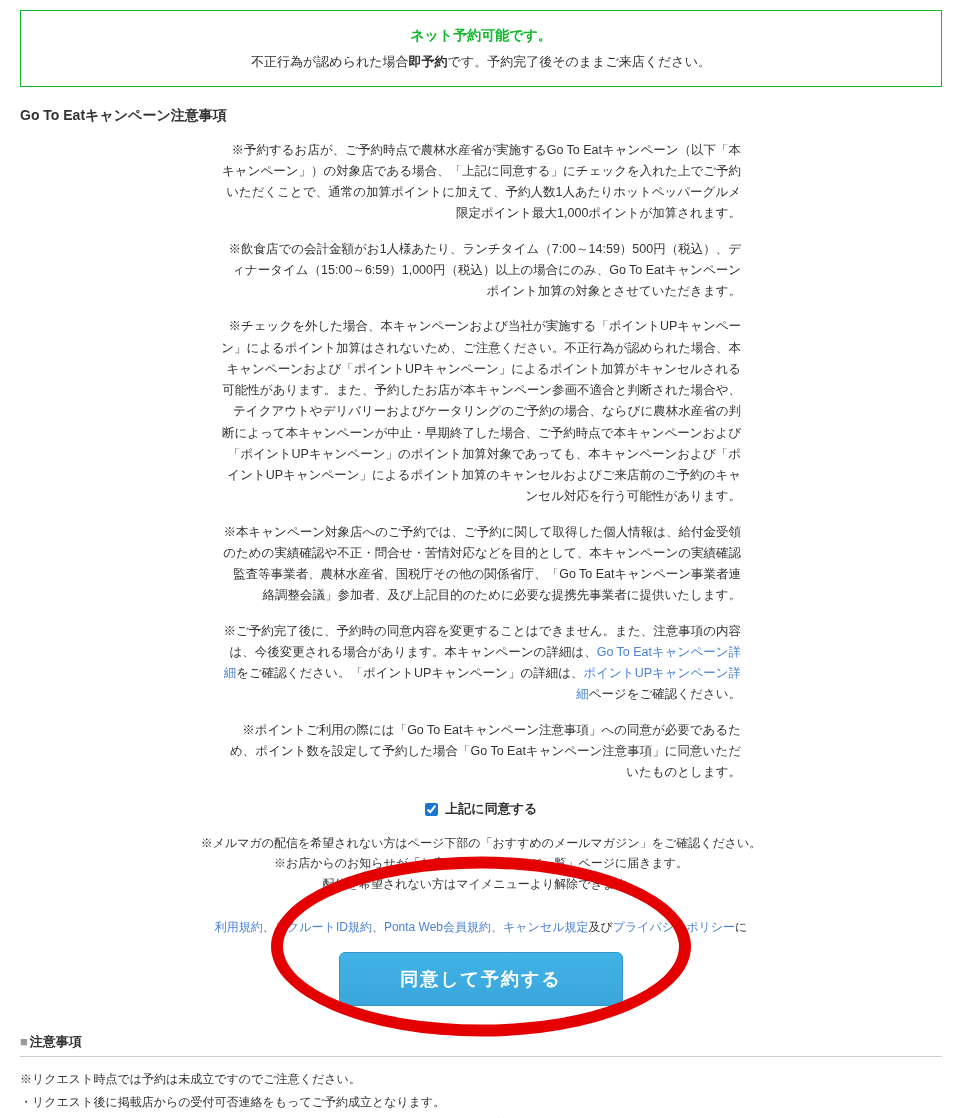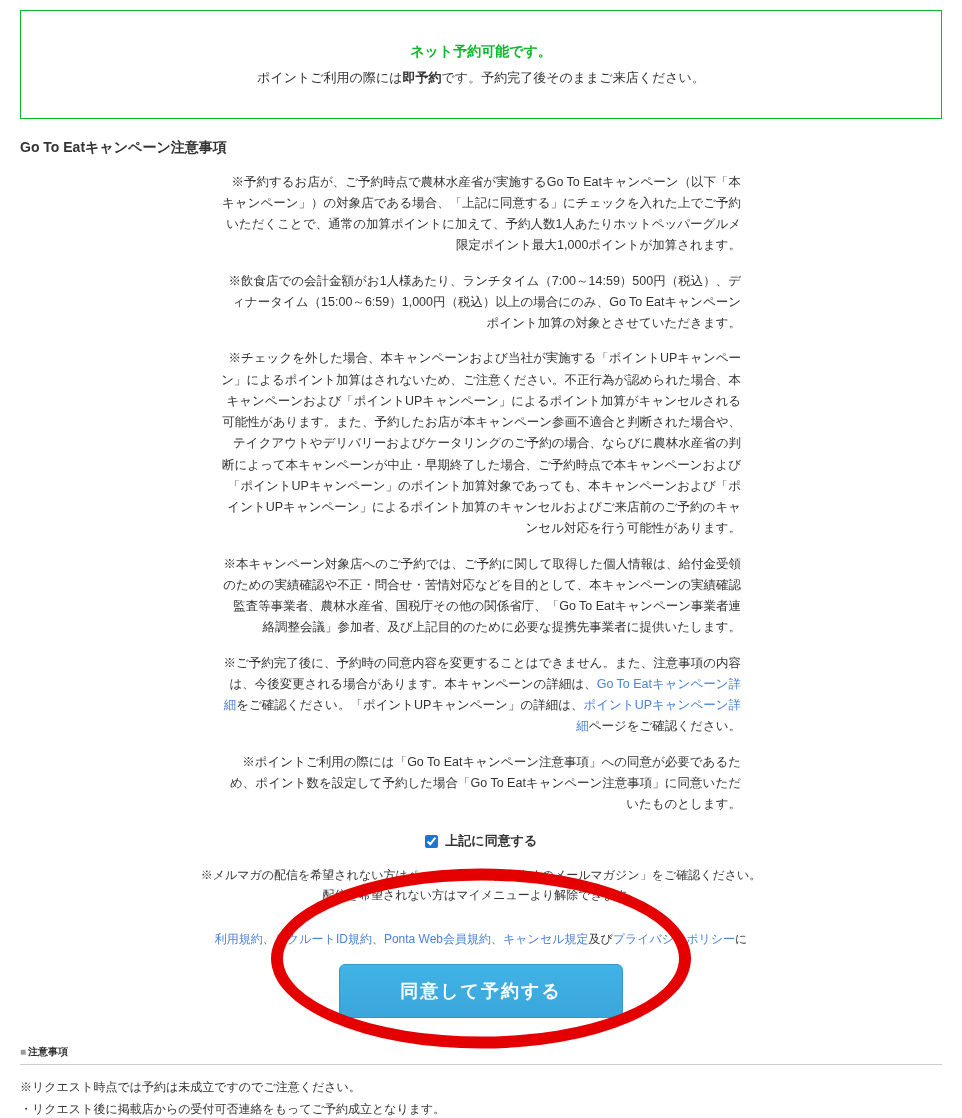--- a/index.html
+++ b/index.html
@@ -8,21 +8,21 @@
     font-size: 13px;
     color: #333;
     background: #fff;
     width: 962px;
     margin: 0 auto;
     padding: 10px 20px 20px 20px;
     line-height: 1.5;
   }
   .green-box {
     border: 1px solid #0db92a;
-    padding: 30px 10px;
+    padding: 14px 10px;
     text-align: center;
     margin-bottom: 16px;
   }
   .green-title {
     color: #0db92a;
     font-weight: bold;
     font-size: 14px;
     margin-bottom: 6px;
   }
   .green-sub {
@@ -86,21 +86,21 @@
     border: 12px solid #e40000;
     border-radius: 50%;
     width: 420px;
     height: 180px;
     left: 50%;
     top: 50%;
     transform: translate(-50%, -68%);
     pointer-events: none;
   }
   .section-head {
-    font-size: 10px;
+    font-size: 13px;
     font-weight: bold;
     border-bottom: 1px solid #ccc;
     padding-bottom: 5px;
     margin-top: 26px;
     margin-bottom: 12px;
   }
   .section-head::before {
     content: "■";
     color: #999;
     margin-right: 2px;
@@ -111,21 +111,21 @@
     line-height: 1.7;
   }
   .notes div { margin-bottom: 2px; }
 </style>
 </head>
 <body>
 
 <div class="green-box">
   <div class="green-title">ネット予約可能です。</div>
   <div class="green-sub">
-    <span>ポイントご利用の際には</span><b>即予約</b><span>です。予約完了後そのままご来店ください。</span>
+    <span>不正行為が認められた場合</span><b>即予約</b><span>です。予約完了後そのままご来店ください。</span>
   </div>
 </div>
 
 <div class="campaign-title">Go To Eatキャンペーン注意事項</div>
 
 <div class="terms-block">
   <p>※予約するお店が、ご予約時点で農林水産省が実施するGo To Eatキャンペーン（以下「本キャンペーン」）の対象店である場合、「上記に同意する」にチェックを入れた上でご予約いただくことで、通常の加算ポイントに加えて、予約人数1人あたりホットペッパーグルメ限定ポイント最大1,000ポイントが加算されます。</p>
   <p>※飲食店での会計金額がお1人様あたり、ランチタイム（7:00～14:59）500円（税込）、ディナータイム（15:00～6:59）1,000円（税込）以上の場合にのみ、Go To Eatキャンペーンポイント加算の対象とさせていただきます。</p>
   <p>※チェックを外した場合、本キャンペーンおよび当社が実施する「ポイントUPキャンペーン」によるポイント加算はされないため、ご注意ください。不正行為が認められた場合、本キャンペーンおよび「ポイントUPキャンペーン」によるポイント加算がキャンセルされる可能性があります。また、予約したお店が本キャンペーン参画不適合と判断された場合や、テイクアウトやデリバリーおよびケータリングのご予約の場合、ならびに農林水産省の判断によって本キャンペーンが中止・早期終了した場合、ご予約時点で本キャンペーンおよび「ポイントUPキャンペーン」のポイント加算対象であっても、本キャンペーンおよび「ポイントUPキャンペーン」によるポイント加算のキャンセルおよびご来店前のご予約のキャンセル対応を行う可能性があります。</p>
   <p>※本キャンペーン対象店へのご予約では、ご予約に関して取得した個人情報は、給付金受領のための実績確認や不正・問合せ・苦情対応などを目的として、本キャンペーンの実績確認監査等事業者、農林水産省、国税庁その他の関係省庁、「Go To Eatキャンペーン事業者連絡調整会議」参加者、及び上記目的のために必要な提携先事業者に提供いたします。</p>
@@ -137,20 +137,21 @@
 
 <div class="agree-row">
   <label>
     <input type="checkbox" checked="" style="">
     <span>上記に同意する</span>
   </label>
 </div>
 
 <div class="mailmag">
   <div>※メルマガの配信を希望されない方はページ下部の「おすすめのメールマガジン」をご確認ください。</div>
+  <div>※お店からのお知らせが「お店からのメッセージ一覧」ページに届きます。</div>
   <div>配信を希望されない方はマイメニューより解除できます。</div>
 </div>
 
 <div class="policy-links">
   <a href="#">利用規約</a><span class="policy-sep">、</span><a href="#">リクルートID規約</a><span class="policy-sep">、</span><a href="#">Ponta Web会員規約</a><span class="policy-sep">、</span><a href="#">キャンセル規定</a><span class="policy-tail">及び</span><a href="#">プライバシーポリシー</a><span class="policy-tail">に</span>
 </div>
 
 <div class="submit-wrap">
   <button class="submit-btn">同意して予約する</button>
   <div class="red-ellipse"></div>

